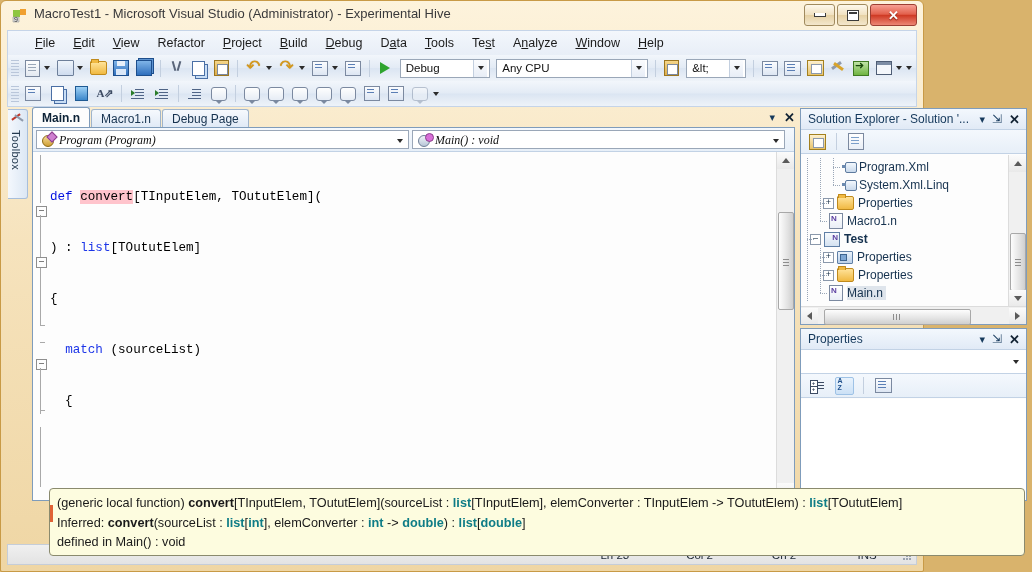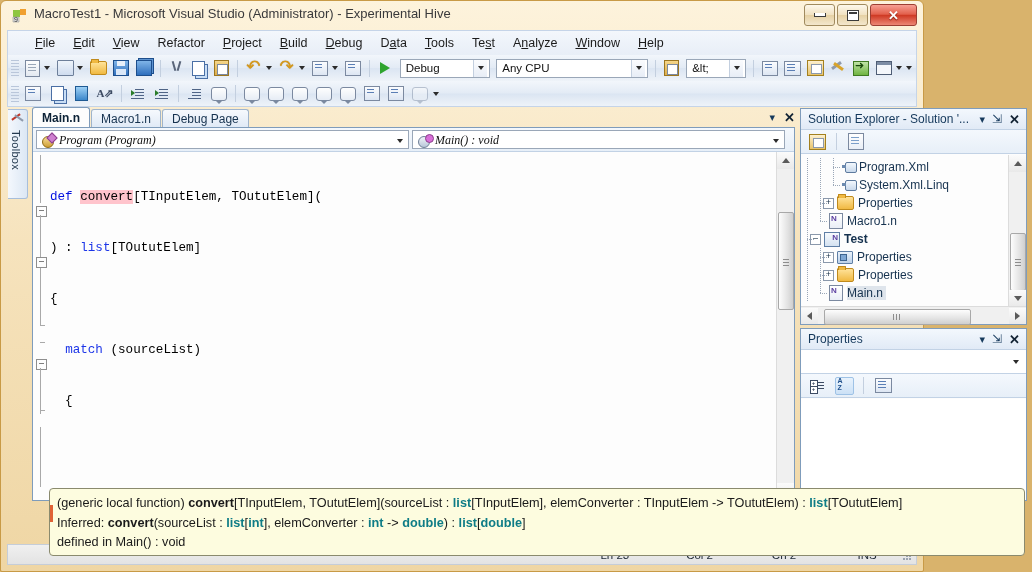--- a/index.html
+++ b/index.html
@@ -167,21 +167,21 @@
   .editor-frame{
     position:absolute;left:0;top:19px;right:0;bottom:0;
     background:#fdfdfd;border:1px solid #7f9cbb;box-sizing:border-box;
   }
   .navbar{
     position:absolute;left:0;top:0;right:0;height:24px;
     background:linear-gradient(180deg,#f4f8fd,#e7eff8);
     border-bottom:1px solid #c2d2e5;display:flex;align-items:center;padding:2px 3px;box-sizing:border-box;gap:3px;
   }
   .navcombo{
-    height:19px;background:#fff;border:1px solid #9aa7b8;display:flex;align-items:center;
+    height:19px;background:#fff;border:1px solid #9aa7b8;display:flex;
     padding:2px 2px 0 4px;box-sizing:border-box;font-size:12px;font-style:italic;color:#111;
     font-family:"Liberation Serif",serif;
   }
   .navcombo .lbl{flex:1;white-space:nowrap;overflow:hidden;padding-left:4px;}
   .nc-left{width:373px;}
   .nc-right{width:373px;}
   .ic-class{width:14px;height:14px;position:relative;}
   .ic-class:before{content:"";position:absolute;left:1px;top:2px;width:10px;height:10px;border-radius:50%;background:linear-gradient(180deg,#f6dd9a,#cf9f35);border:1px solid #8e6a13;}
   .ic-class:after{content:"";position:absolute;left:7px;top:0px;width:6px;height:6px;background:#cf7fd0;border:1px solid #8b3f8c;transform:rotate(45deg);}
   .ic-method{width:14px;height:14px;position:relative;}

